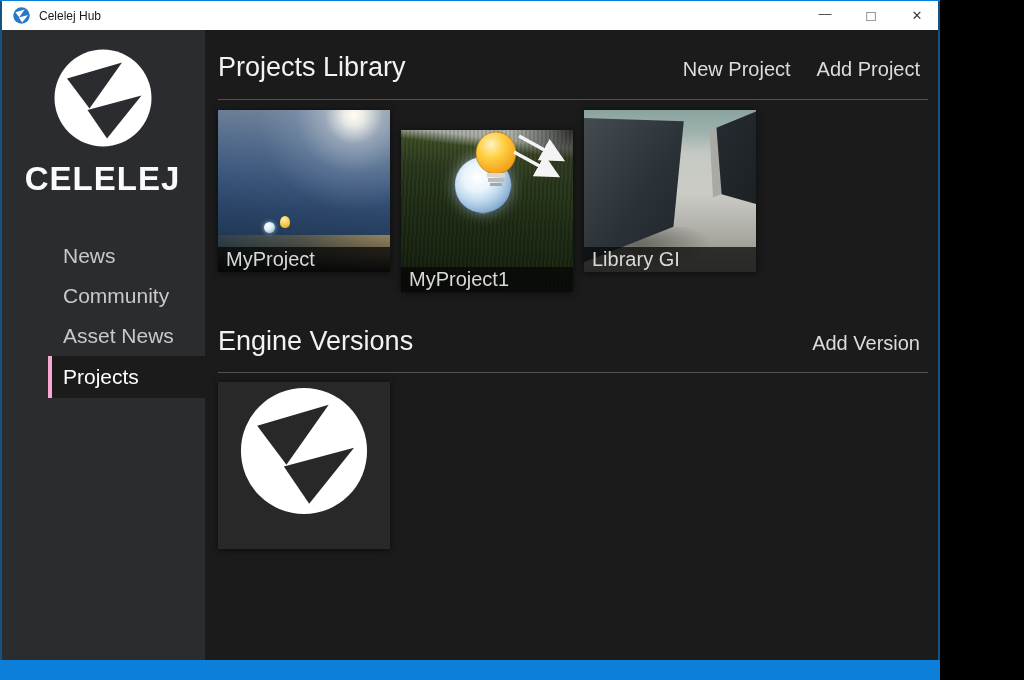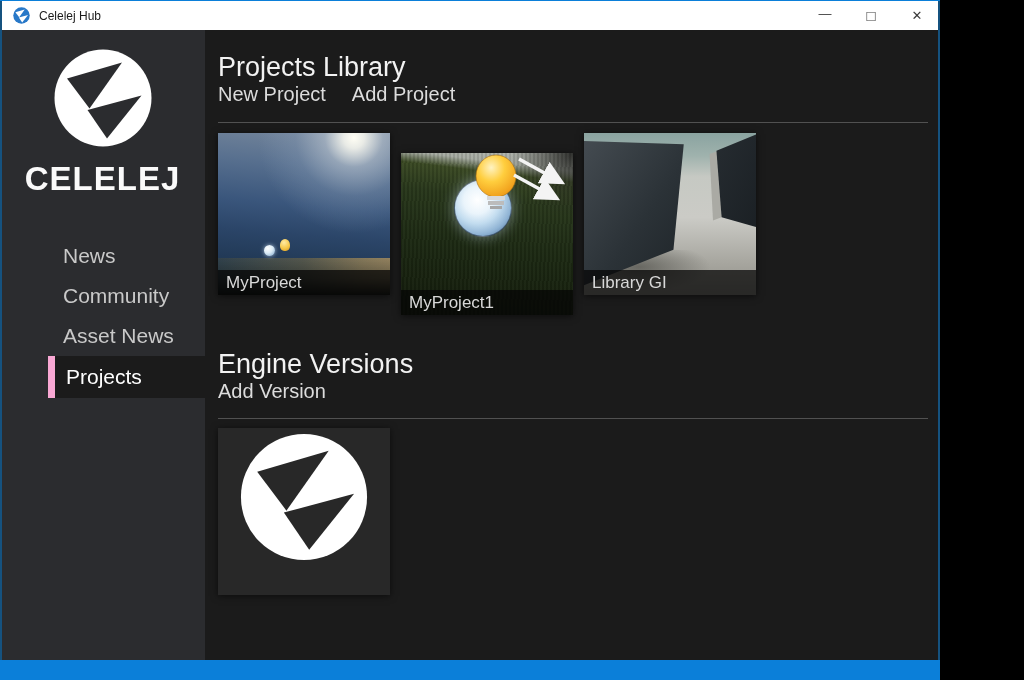--- a/index.html
+++ b/index.html
@@ -25,36 +25,36 @@
   .appbody { position:absolute; top:30px; left:0; right:0; bottom:20px; display:flex; }
   .bottombar { position:absolute; left:0; right:0; bottom:0; height:20px; background:#0b7fd9; z-index:70; }
 
   
   .sidebar { width:205px; flex-shrink:0; background:#2b2c2f; position:relative; }
   .brand { padding-top:18px; text-align:center; }
   .logo-lg { width:100px; height:100px; }
   .brand-name { margin-top:8px; color:#fafafa; font-size:33px; font-weight:bold; letter-spacing:1px; }
   .nav { margin-top:38px;margin-left:48px; }
   .nav-item { height:40px; display:flex; align-items:center; padding-left:15px; color:#c9c9c9; font-size:21px; cursor:pointer; }
-  .nav-item.active { height:42px; background:#1b1b1b; color:#ffffff; border-left:7px solid #f9a8d4; padding-left:11px; position:relative; z-index:55; }
+  .nav-item.active { height:42px; background:#1b1b1b; color:#ffffff; border-left:4px solid #f9a8d4; padding-left:11px; position:relative; z-index:55; }
 
   
   .main { flex:1; padding:0 12px 0 13px; position:relative; background:#1b1b1b; }
-  .section-head { display:flex; align-items:baseline; justify-content:space-between;flex-direction:column; }
+  .section-head { display:flex; align-items:baseline; justify-content:space-between; }
   .head1 { margin-top:22px; } .head2 { margin-top:34px; }
   .section-title { color:#f2f2f2; font-size:27px; font-weight:normal; }
   .actions { display:flex; gap:26px; margin-right:8px; }
   .action-btn { color:#dcdcdc; font-size:20px; cursor:pointer; background:none; border:none; font-family:inherit; }
   .divider { height:1px; background:#515151; }
   .div1 { margin-top:16px; } .div2 { margin-top:15px; }
 
   .tiles { display:flex; gap:11px; margin-top:10px; }
   .tile { width:172px; height:162px; position:relative; overflow:hidden; box-shadow:0 1px 7px rgba(0,0,0,0.6); cursor:pointer; }
   .tile-label { position:absolute; left:0; right:0; bottom:0; height:25px; line-height:25px; padding-left:8px;
-                background:rgba(6,6,6,0.74); color:#d8d8d8; font-size:17px; z-index:10; }
+                background:rgba(6,6,6,0.74); color:#d8d8d8; font-size:20px; z-index:10; }
 
   
   .thumb1 { background:
       radial-gradient(circle at 79% 3%, #fffef4 0%, #e9ebe6 5%, rgba(195,205,215,0.55) 14%, rgba(145,165,190,0.28) 28%, rgba(120,140,170,0) 46%),
       linear-gradient(185deg, #76879c 0%, #58708f 22%, #3a567c 45%, #2b4568 62%, #223a57 78%, #1e3048 100%); }
   .thumb1 .ground { position:absolute; left:0; right:0; bottom:0; height:23%;
       background:
       linear-gradient(180deg, rgba(10,14,12,0) 0%, rgba(10,14,12,0.35) 55%, rgba(8,11,9,0.92) 100%),
       linear-gradient(90deg, #31424c 0%, #55584e 50%, #86795a 85%, #93825f 100%); }
   .thumb1 .mini-sphere { position:absolute; left:27%; bottom:24%; width:11px; height:11px; border-radius:50%;

